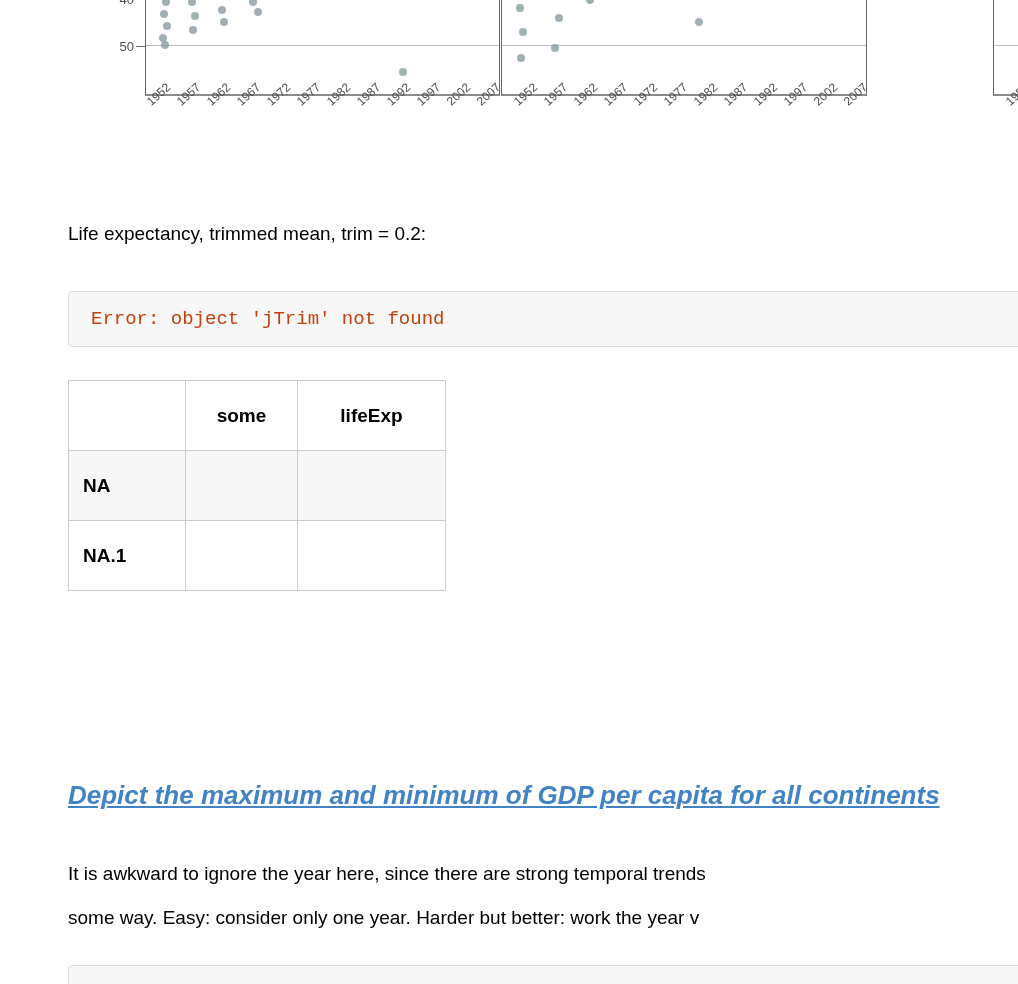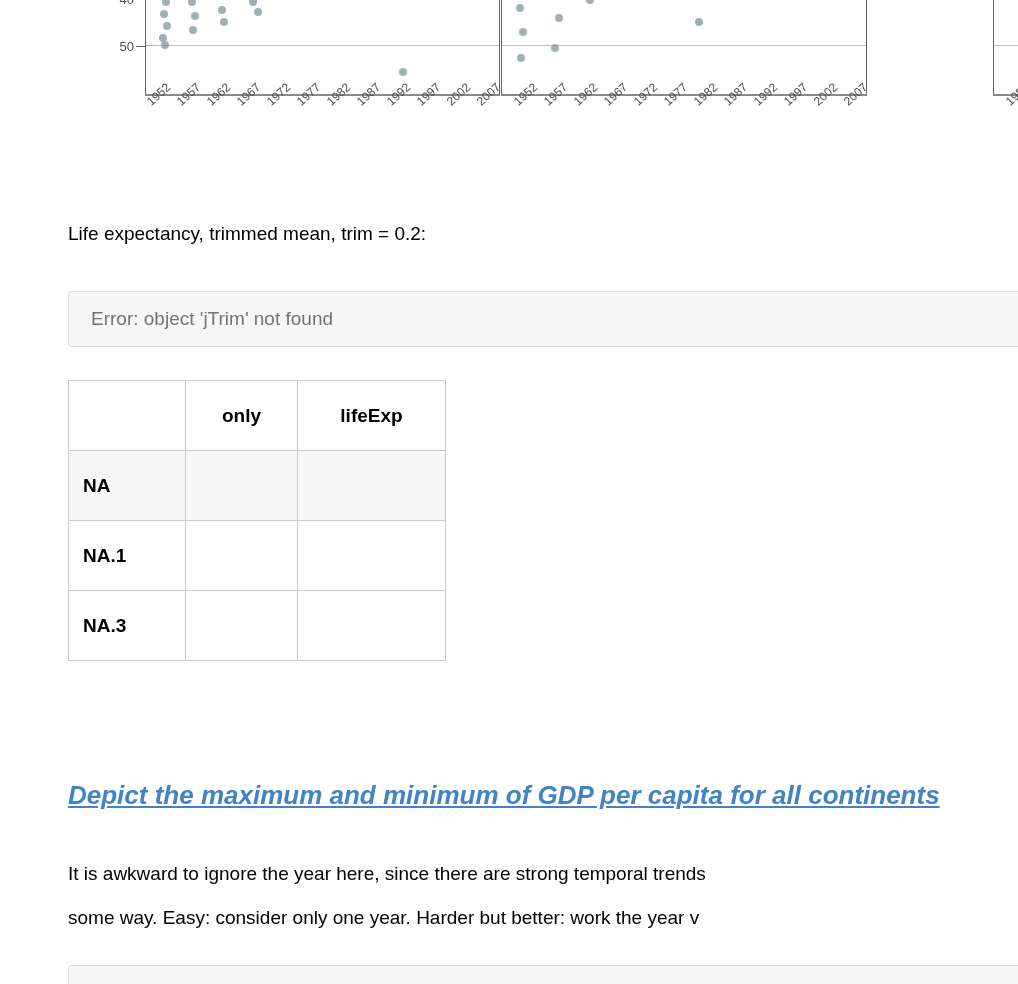--- a/index.html
+++ b/index.html
@@ -121,24 +121,24 @@
   }
   #error-block {
     top: 291px;
     width: 1180px;
     height: 56px;
   }
   #error-text {
     position: absolute;
     left: 22px;
     top: 14px;
-    font-family: Liberation Sans, sans-serif;
+    font-family: Liberation Mono, monospace;
     font-size: 19px;
     line-height: 26px;
-    color: #737373;
+    color: #c2410c;
     white-space: pre;
     text-align: center;
   }
   #bottom-code-block {
     top: 965px;
     width: 1180px;
     height: 70px;
   }
 
   
@@ -287,40 +287,35 @@
 <div class="para" id="caption-trimmed-mean">Life expectancy, trimmed mean, trim = 0.2:</div>
 
 <div class="code-block" id="error-block">
   <div id="error-text">Error: object 'jTrim' not found</div>
 </div>
 
 <table id="result-table">
   <thead>
     <tr>
       <th class="corner-cell"></th>
-      <th class="col-year">only</th>
+      <th class="col-year">some</th>
       <th class="col-lifeexp">lifeExp</th>
     </tr>
   </thead>
   <tbody>
     <tr class="odd-row">
       <td class="row-label">NA</td>
       <td></td>
       <td></td>
     </tr>
     <tr class="even-row">
       <td class="row-label">NA.1</td>
       <td></td>
       <td></td>
     </tr>
-    <tr class="even-row">
-      <td class="row-label">NA.3</td>
-      <td></td>
-      <td></td>
-    </tr>
   </tbody>
 </table>
 
 <div id="section-heading">
   <a href="#" id="section-heading-link">Depict the maximum and minimum of GDP per capita for all continents</a>
 </div>
 
 <div class="para" id="body-para-1">It is awkward to ignore the year here, since there are strong temporal trends</div>
 <div class="para" id="body-para-2">some way. Easy: consider only one year. Harder but better: work the year v</div>
 

